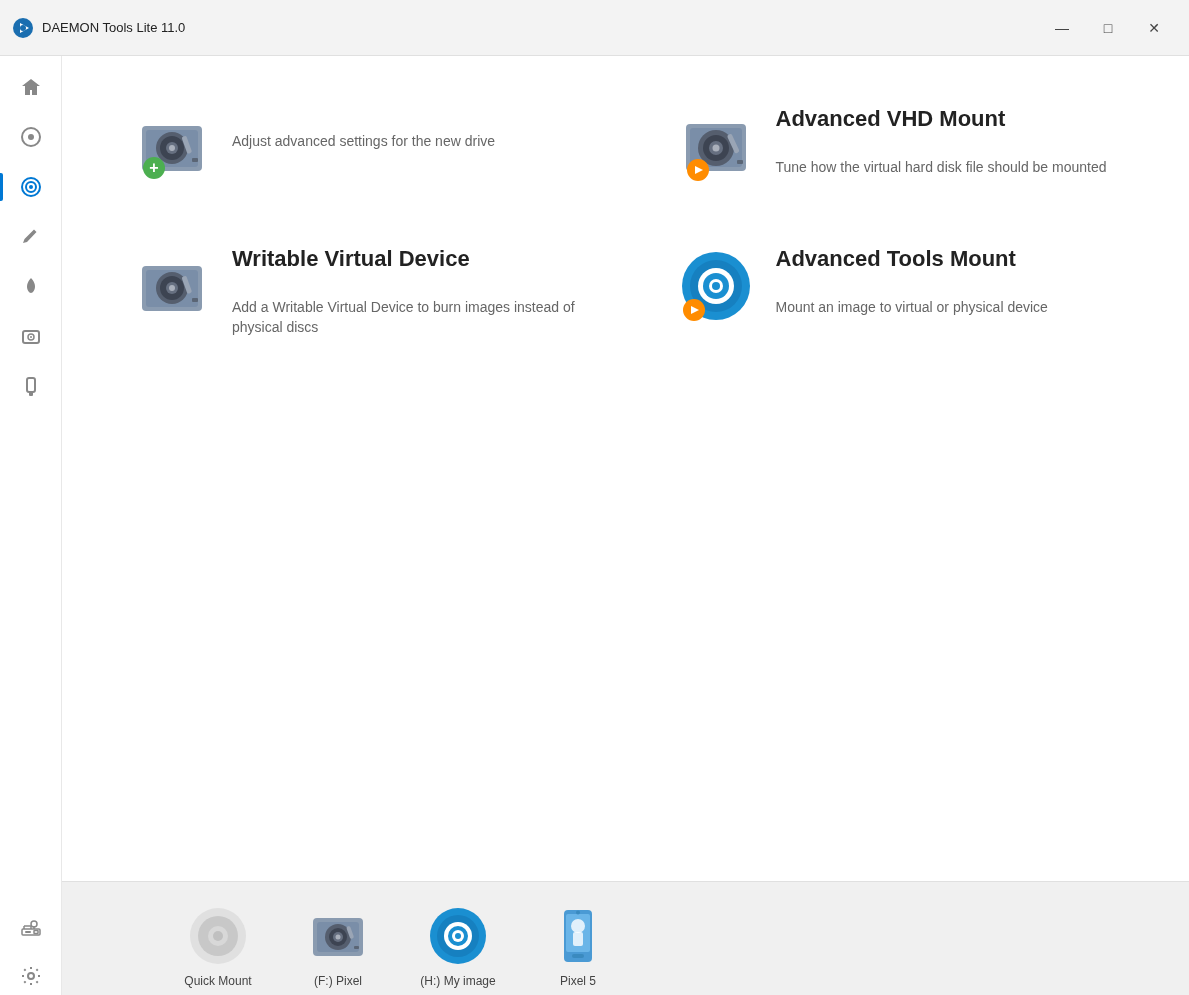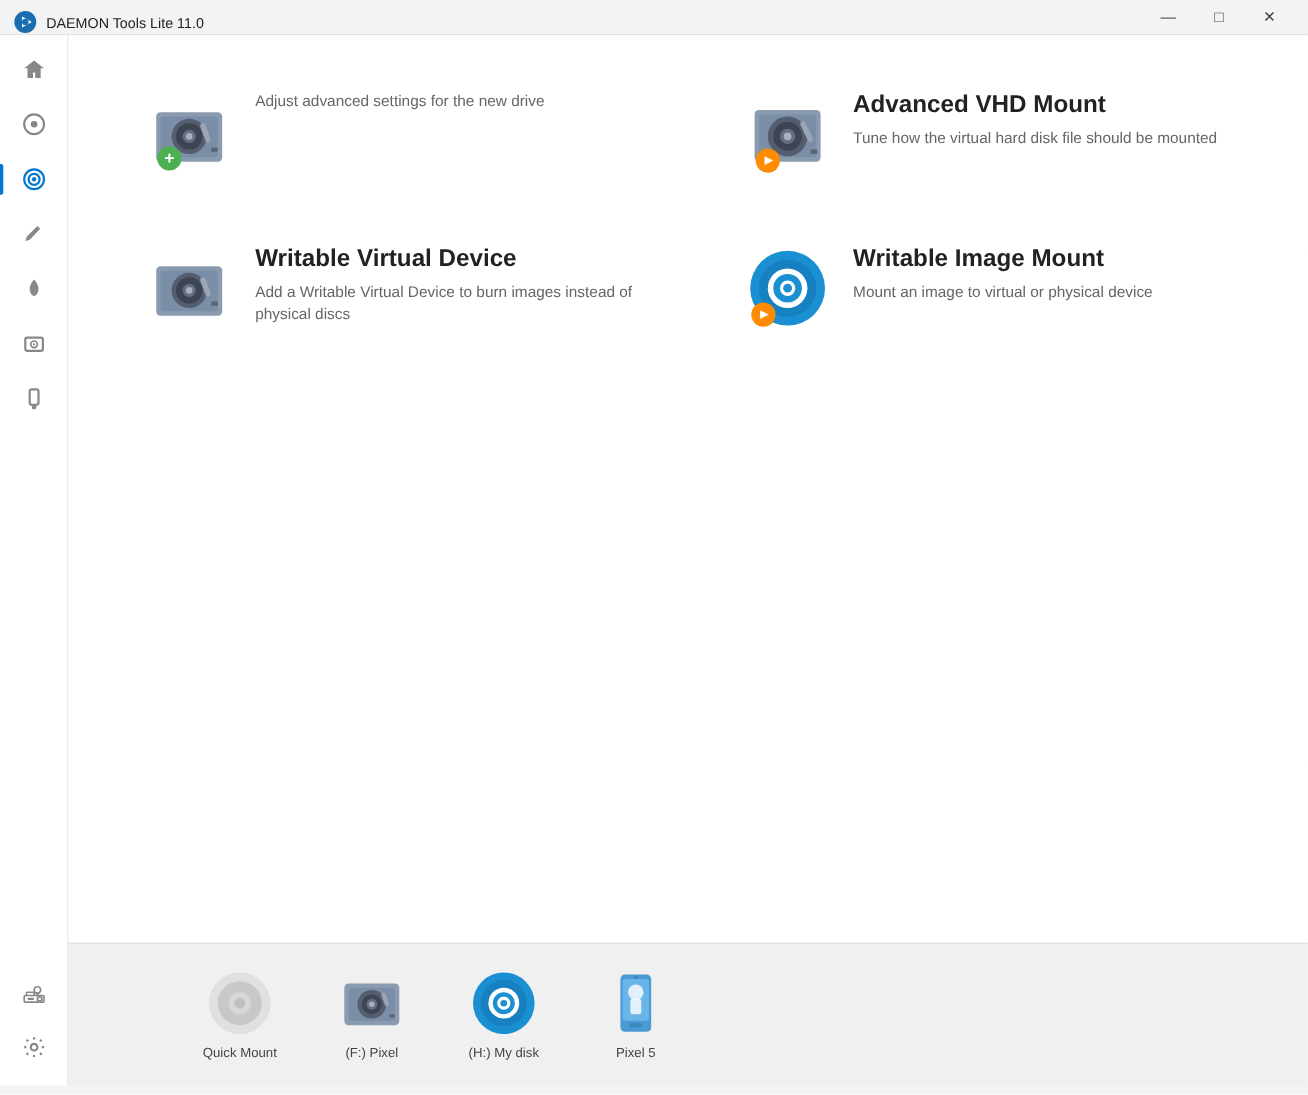--- a/index.html
+++ b/index.html
@@ -1,24 +1,24 @@
 <!DOCTYPE html>
 <html><head>
   <meta charset="utf-8">
   <style>
     * { box-sizing: border-box; margin: 0; padding: 0; }
     body { font-family: 'Segoe UI', Arial, sans-serif; background: #f3f3f3; width: 1189px; height: 995px; overflow: hidden; }
 
     
     .titlebar {
       display: flex;
-      align-items: flex-end;
+      align-items: center;
       justify-content: space-between;
       background: #f3f3f3;
-      height: 32px;
+      height: 56px;
       padding: 0 12px;
       border-bottom: 1px solid #e0e0e0;
       gap: 12px;
     }
     .titlebar-left {
       display: flex;
       align-items: center;
       gap: 8px;
     }
     .titlebar-title {
@@ -136,20 +136,21 @@
     .card-text h2 {
       font-size: 22px;
       font-weight: 600;
       color: #222;
       margin-bottom: 8px;
     }
     .card-text p {
       font-size: 14px;
       color: #666;
       line-height: 1.4;
+      margin-top: 26px;
     }
 
     
     .bottom-bar {
       height: 130px;
       background: #f0f0f0;
       border-top: 1px solid #e0e0e0;
       display: flex;
       align-items: center;
       padding: 0 116px;
@@ -353,21 +354,21 @@
               <circle cx="40" cy="40" r="18" fill="white"></circle>
               <circle cx="40" cy="40" r="13" fill="#1a8fd1"></circle>
               <circle cx="40" cy="40" r="7" fill="white"></circle>
               <circle cx="40" cy="40" r="4" fill="#1a8fd1"></circle>
 
               <circle cx="18" cy="64" r="11" fill="#ff8c00"></circle>
               <polygon points="15,60 15,68 23,64" fill="white"></polygon>
             </svg>
           </div>
           <div class="card-text">
-            <h2>Writable Image Mount</h2>
+            <h2>Advanced Tools Mount</h2>
             <p>Mount an image to virtual or physical device</p>
           </div>
         </div>
 
       </div>
     </div>
 
     <div class="bottom-bar">
 
       <div class="bottom-item">
@@ -405,21 +406,21 @@
           <svg width="60" height="60" viewBox="0 0 60 60">
 
             <circle cx="30" cy="30" r="28" fill="#1a8fd1"></circle>
             <circle cx="30" cy="30" r="21" fill="#1680c0"></circle>
             <circle cx="30" cy="30" r="14" fill="white"></circle>
             <circle cx="30" cy="30" r="10" fill="#1a8fd1"></circle>
             <circle cx="30" cy="30" r="6" fill="white"></circle>
             <circle cx="30" cy="30" r="3" fill="#1a8fd1"></circle>
           </svg>
         </div>
-        <span class="bottom-label">(H:) My disk</span>
+        <span class="bottom-label">(H:) My image</span>
       </div>
 
       <div class="bottom-item">
         <div class="bottom-icon">
           <svg width="60" height="60" viewBox="0 0 60 60">
 
             <rect x="16" y="4" width="28" height="52" rx="4" fill="#4a9ad4"></rect>
             <rect x="18" y="8" width="24" height="38" rx="2" fill="#6ab5e8"></rect>
 
             <circle cx="30" cy="20" r="7" fill="white" opacity="0.8"></circle>

